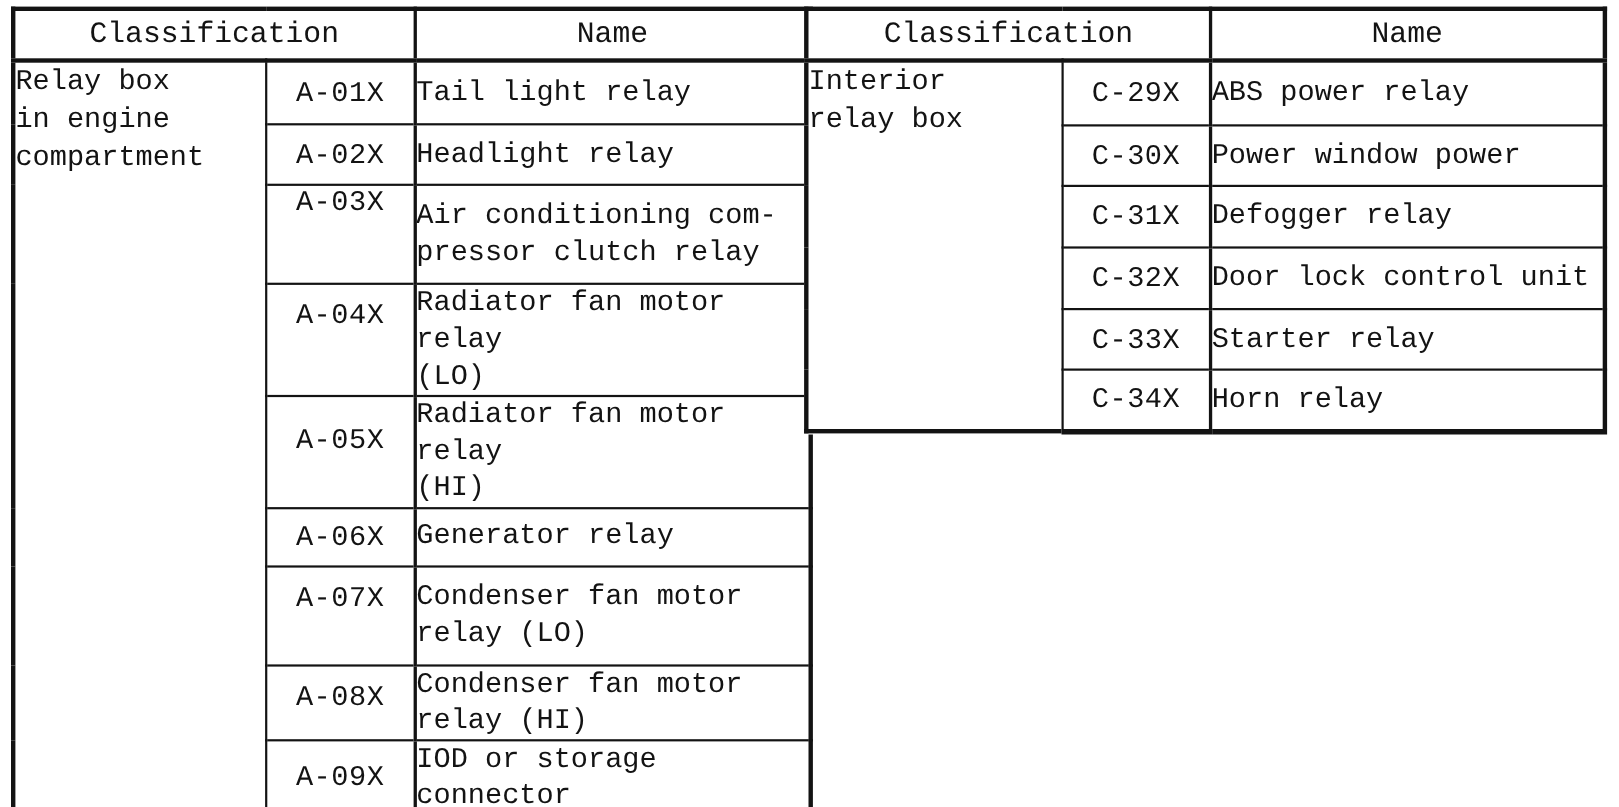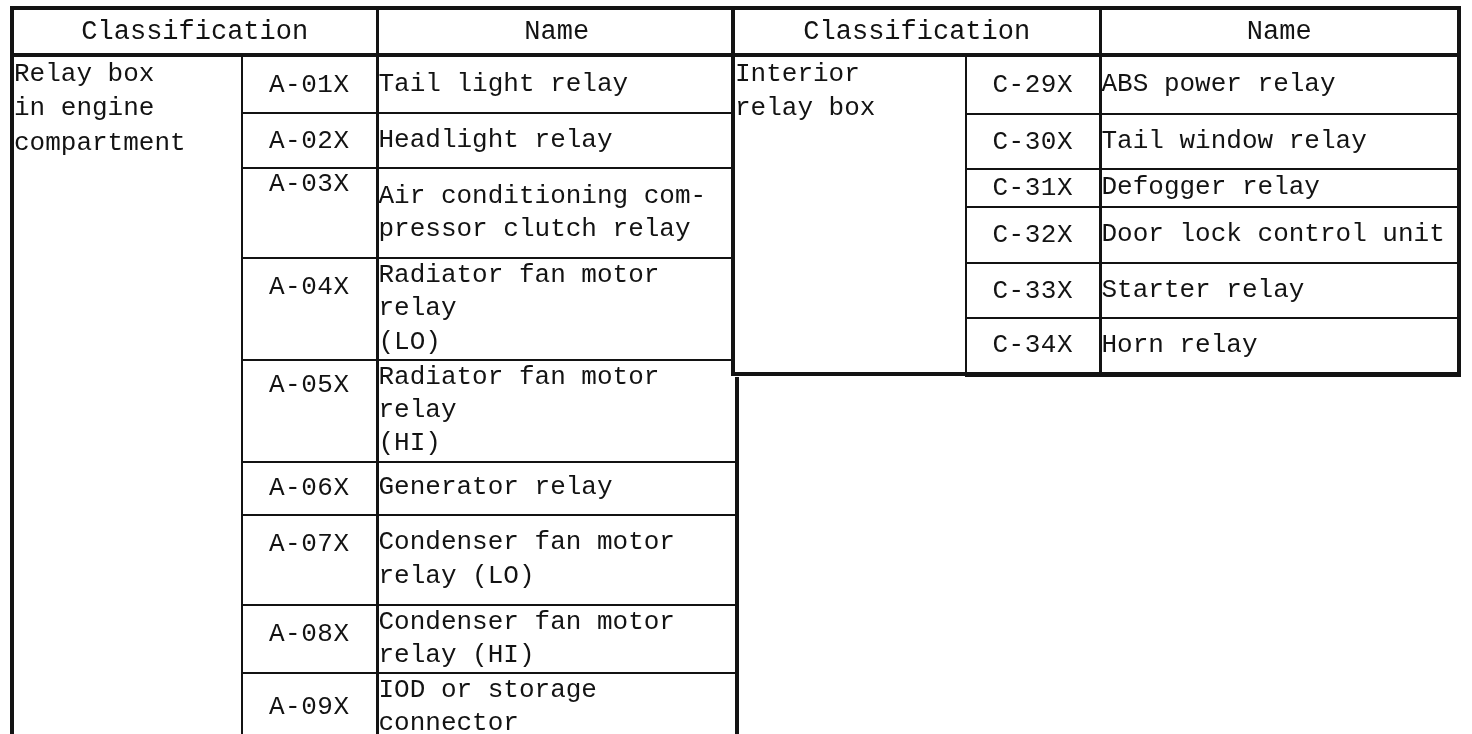--- a/index.html
+++ b/index.html
@@ -107,21 +107,21 @@
         <td class="code-cell" style="vertical-align:top; ">A-03X</td>
         <td class="name-cell name-rule">Air conditioning com-
 pressor clutch relay</td>
       </tr>
       <tr style="height:100px">
         <td class="code-cell" style="vertical-align:top; padding-top:13px;">A-04X</td>
         <td class="name-cell name-rule">Radiator fan motor relay
 (LO)</td>
       </tr>
       <tr style="height:89px">
-        <td class="code-cell" style="vertical-align:top; padding-top:9px;">A-05X</td>
+        <td class="code-cell" style="vertical-align:top; padding-top:24px;">A-05X</td>
         <td class="name-cell name-rule">Radiator fan motor relay
 (HI)</td>
       </tr>
       <tr style="height:53px">
         <td class="code-cell">A-06X</td>
         <td class="name-cell name-rule">Generator relay</td>
       </tr>
       <tr style="height:90px">
         <td class="code-cell" style="vertical-align:top; padding-top:13px;">A-07X</td>
         <td class="name-cell name-rule">Condenser fan motor
@@ -153,23 +153,23 @@
     </thead>
     <tbody>
       <tr style="height:59px">
         <td class="group-cell" rowspan="6">Interior
 relay box</td>
         <td class="code-cell">C-29X</td>
         <td class="name-cell name-rule">ABS power relay</td>
       </tr>
       <tr style="height:55px">
         <td class="code-cell">C-30X</td>
-        <td class="name-cell name-rule">Tail window relay</td>
+        <td class="name-cell name-rule">Power window power</td>
       </tr>
-      <tr style="height:38px">
+      <tr style="height:56px">
         <td class="code-cell">C-31X</td>
         <td class="name-cell name-rule">Defogger relay</td>
       </tr>
       <tr style="height:56px">
         <td class="code-cell">C-32X</td>
         <td class="name-cell name-rule">Door lock control unit</td>
       </tr>
       <tr style="height:55px">
         <td class="code-cell">C-33X</td>
         <td class="name-cell name-rule">Starter relay</td>

